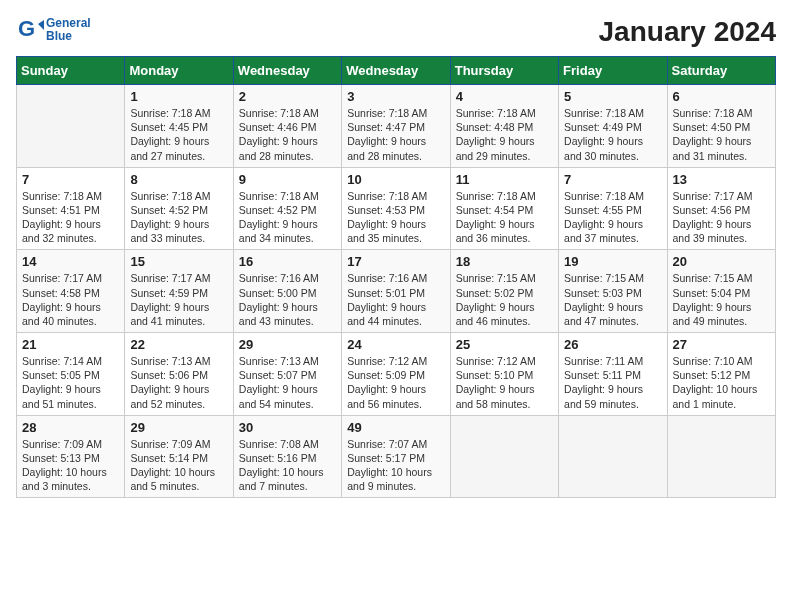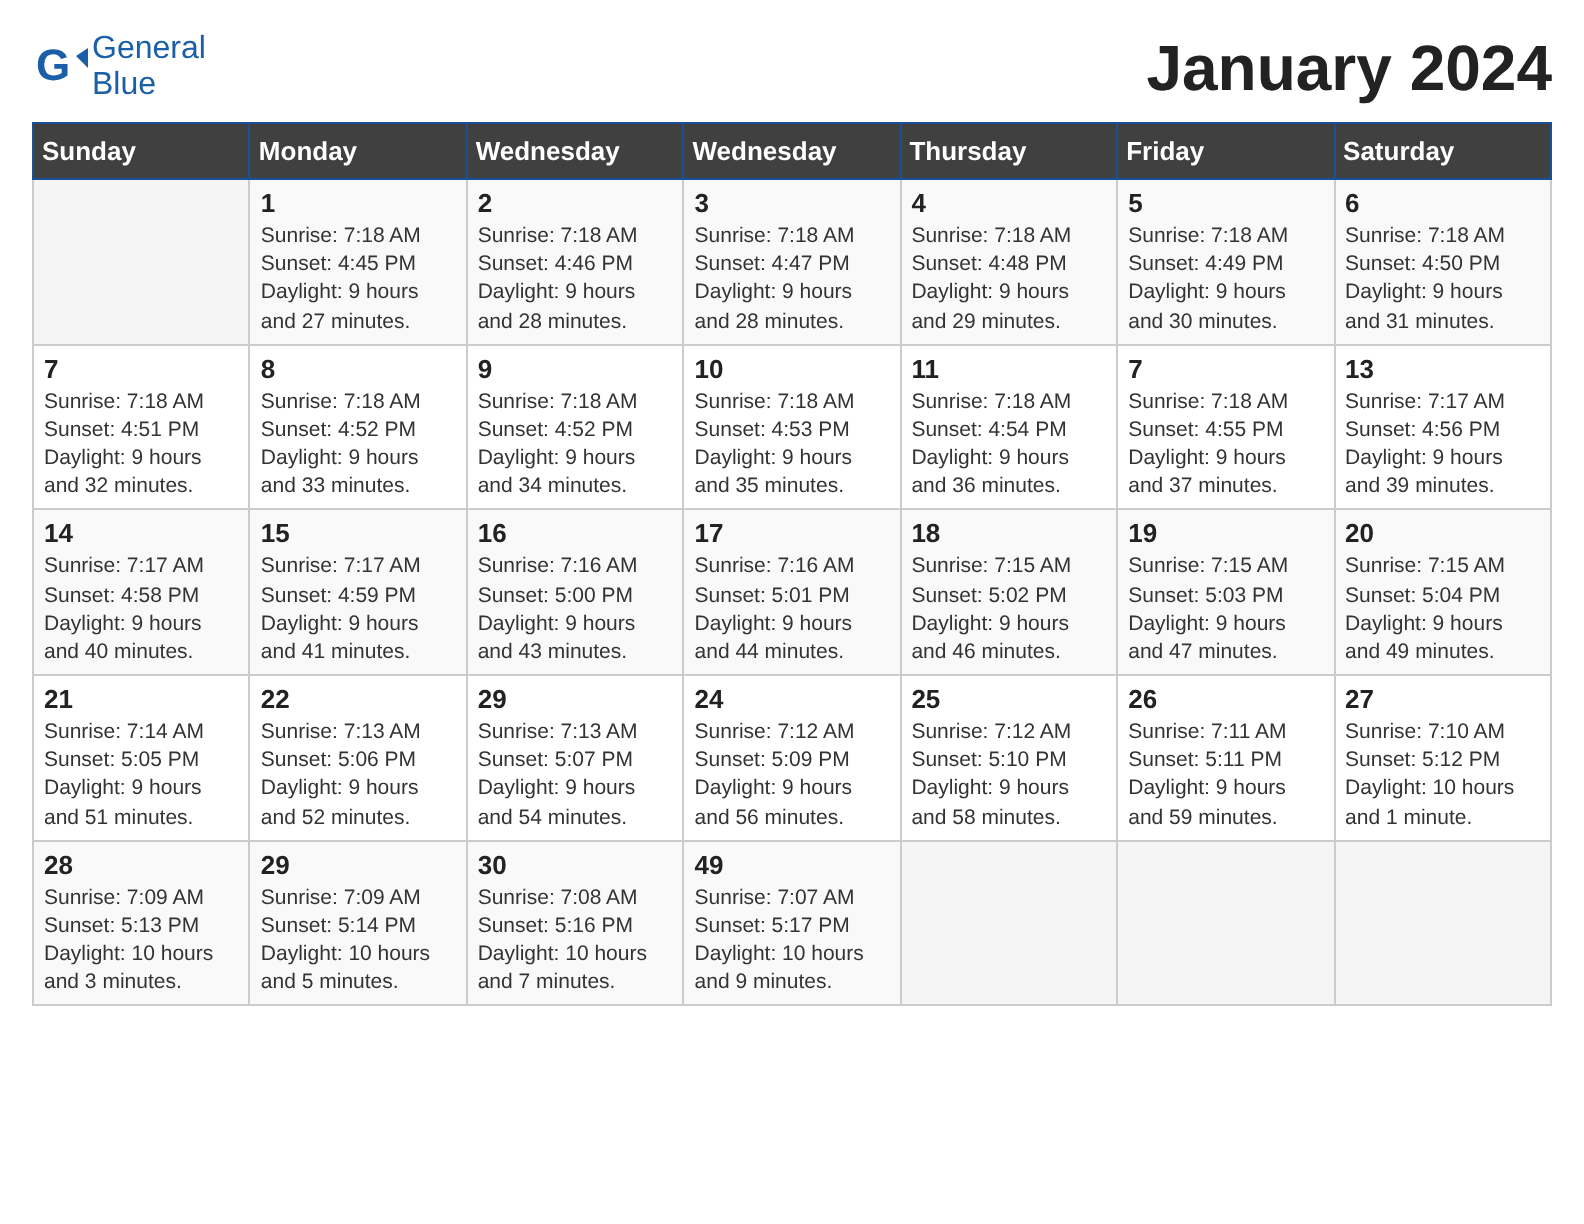--- a/index.html
+++ b/index.html
@@ -14,50 +14,50 @@
       display: flex;
       justify-content: space-between;
       align-items: flex-start;
       margin-bottom: 8px;
     }
     .logo {
       display: flex;
       align-items: center;
     }
     .logo-text {
-      font-size: 16px;
-      font-weight: normal;
+      font-size: 12px;
+      font-weight: bold;
       color: #333;
       line-height: 1.1;
     }
     .logo-text .blue { color: #1a5fa8; }
     .logo-icon {
       width: 28px;
       height: 28px;
       margin-right: 2px;
     }
     .title-block {
       text-align: right;
     }
     .month-title {
-      font-size: 32px;
+      font-size: 28px;
       font-weight: bold;
       color: #222;
     }
     .location-title {
       font-size: 14px;
       color: #555;
     }
     table {
       width: 100%;
       border-collapse: collapse;
       font-size: 11px;
     }
     thead tr th {
-      background: #404040;
+      background: #15803d;
       color: #fff;
       padding: 6px 4px;
       text-align: left;
       font-size: 13px;
       font-weight: bold;
       border: 1px solid #1a5095;
     }
     tbody tr td {
       border: 1px solid #ccc;
       vertical-align: top;

